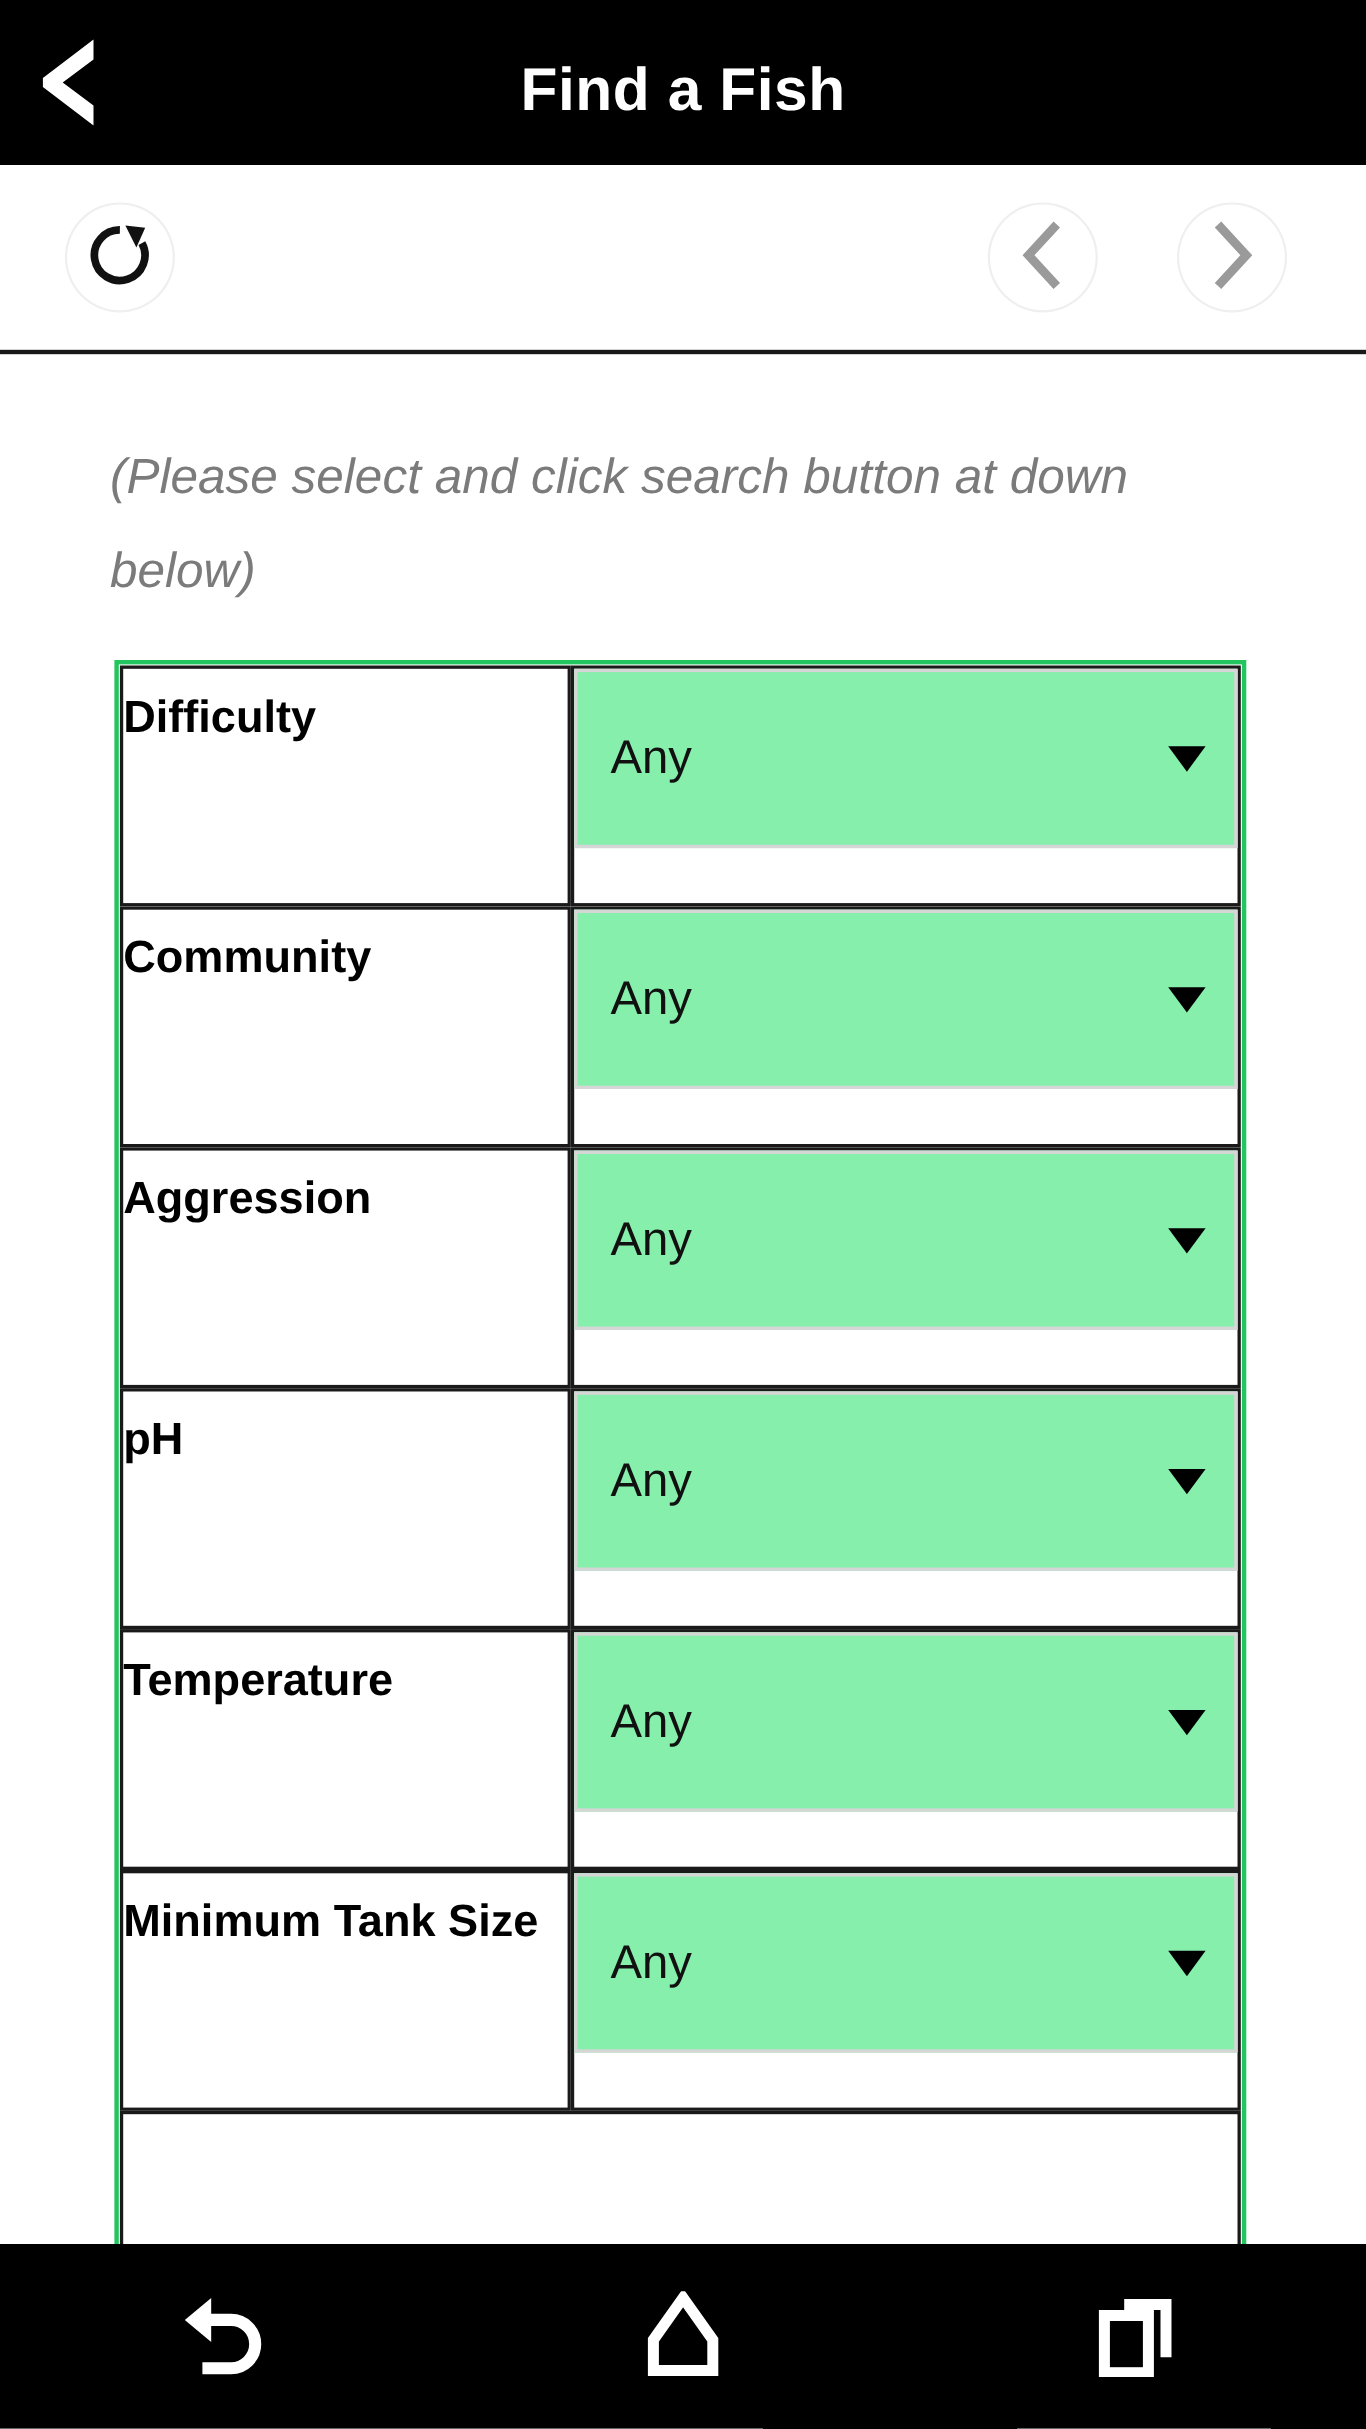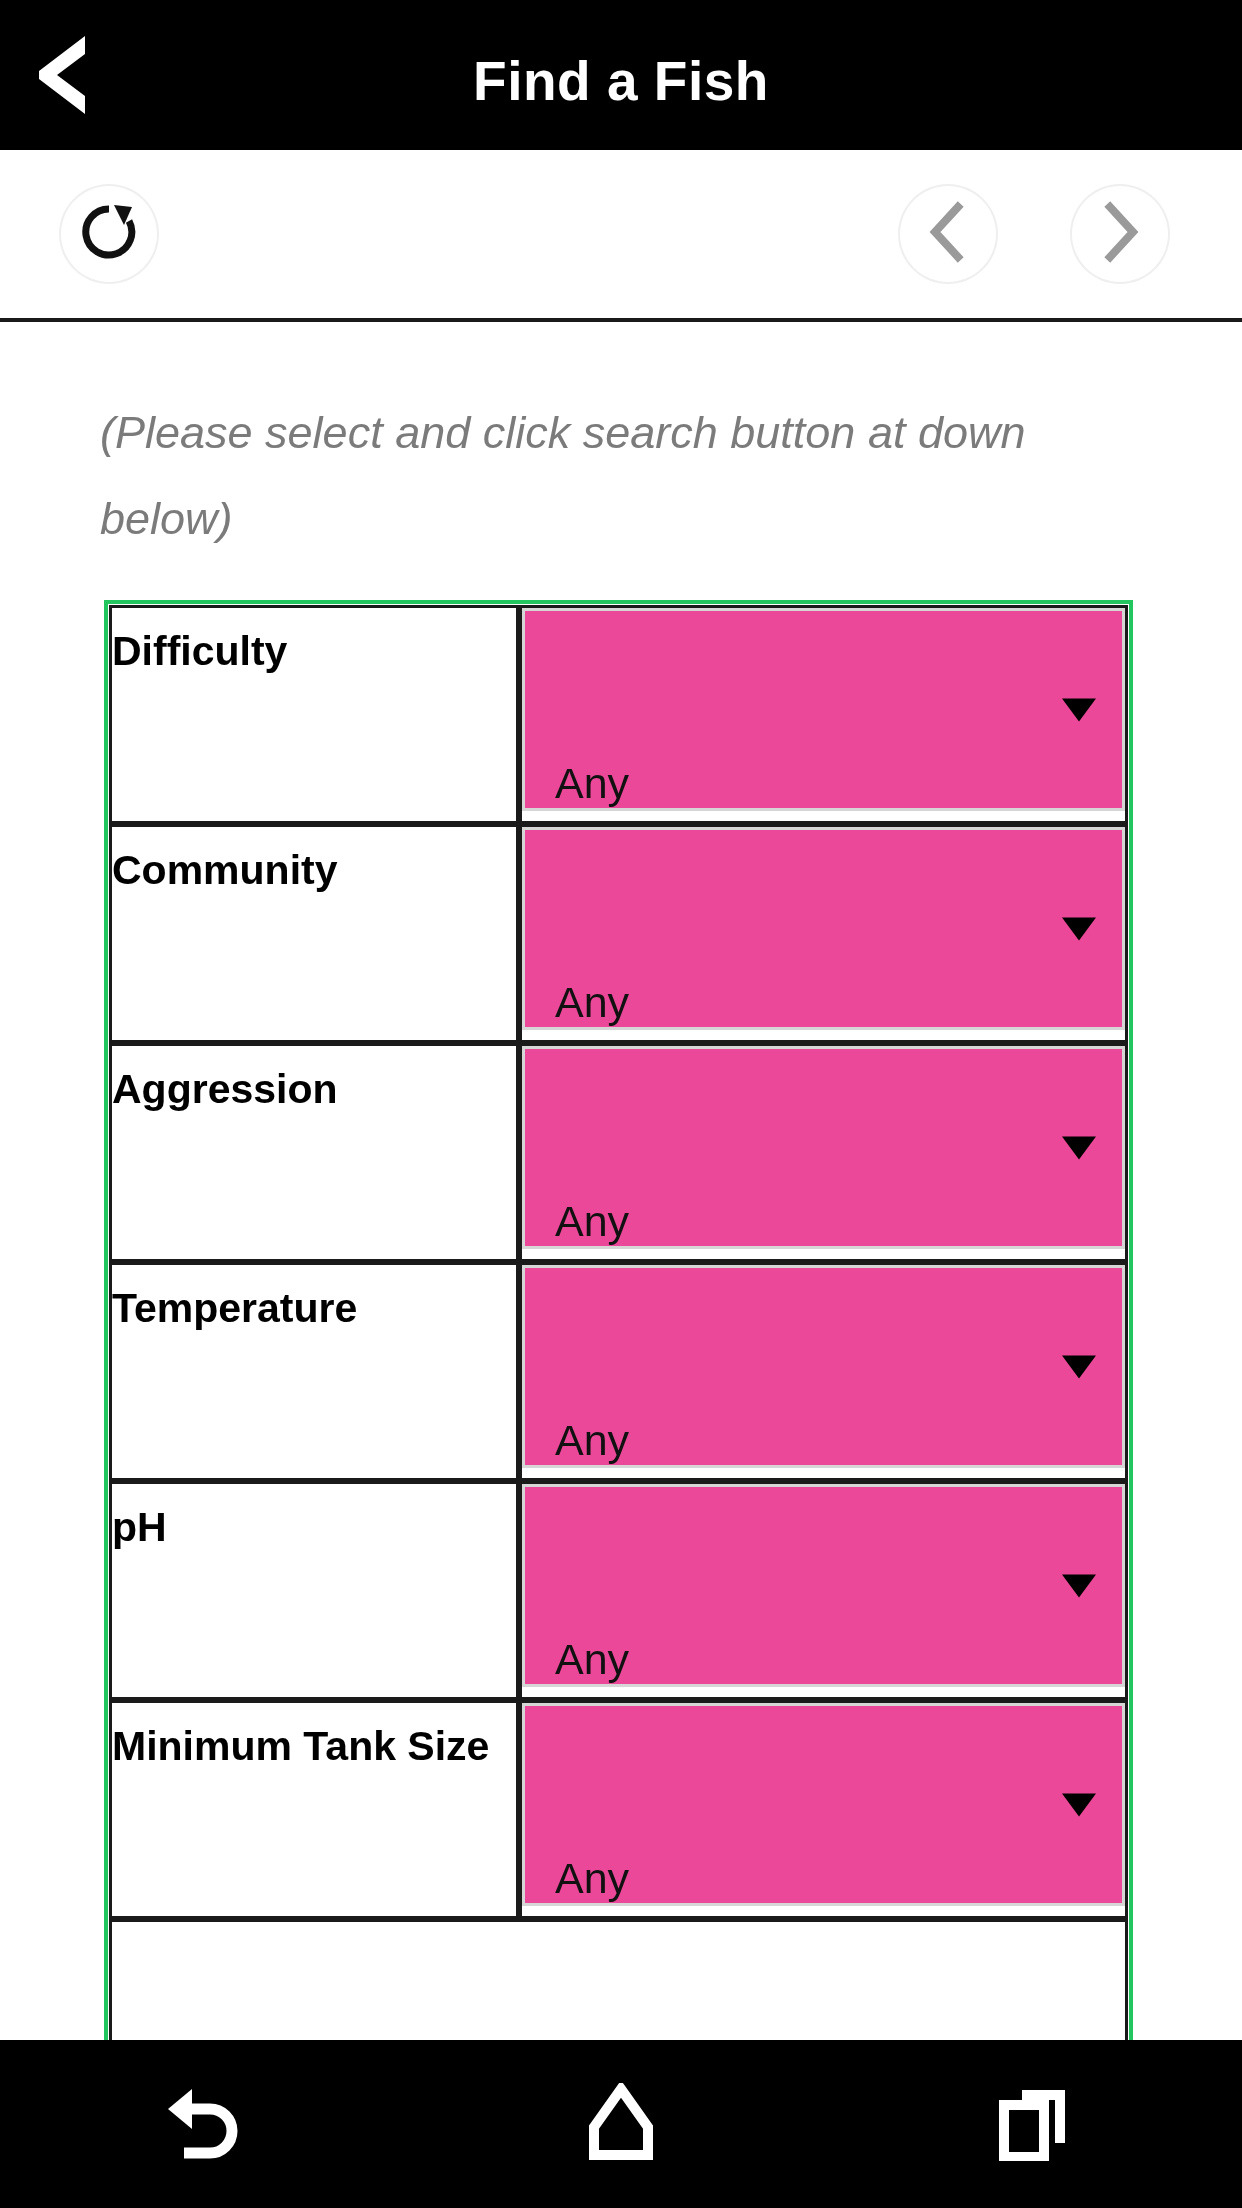--- a/index.html
+++ b/index.html
@@ -106,25 +106,25 @@
     display:block;
     font-family:"Liberation Sans", sans-serif;
   }
   .cell-control {
     padding:28px 26px 28px 22px;
     vertical-align:middle;
   }
   .select-box {
     position:relative;
     width:100%;
-    height:203px;
+    height:163px;
     border:3px solid #d6d6d6;
-    background:#ec4899;
+    background:#86efac;
     display:flex;
-    align-items:flex-end;
+    align-items:center;
     cursor:pointer;
   }
   .select-value {
     font-size:43px;
     color:#111;
     padding-left:30px;
     font-family:"Liberation Sans", sans-serif;
   }
   .select-arrow {
     position:absolute;
@@ -237,33 +237,33 @@
             <td class="cell-control">
               <div class="select-box">
                 <span class="select-value">Any</span>
                 <span class="select-arrow"></span>
               </div>
             </td>
           </tr>
 
           <tr>
             <td class="cell-label">
+              <span class="label-text">pH</span>
+            </td>
+            <td class="cell-control">
+              <div class="select-box">
+                <span class="select-value">Any</span>
+                <span class="select-arrow"></span>
+              </div>
+            </td>
+          </tr>
+
+          <tr>
+            <td class="cell-label">
               <span class="label-text">Temperature</span>
-            </td>
-            <td class="cell-control">
-              <div class="select-box">
-                <span class="select-value">Any</span>
-                <span class="select-arrow"></span>
-              </div>
-            </td>
-          </tr>
-
-          <tr>
-            <td class="cell-label">
-              <span class="label-text">pH</span>
             </td>
             <td class="cell-control">
               <div class="select-box">
                 <span class="select-value">Any</span>
                 <span class="select-arrow"></span>
               </div>
             </td>
           </tr>
 
           <tr>

